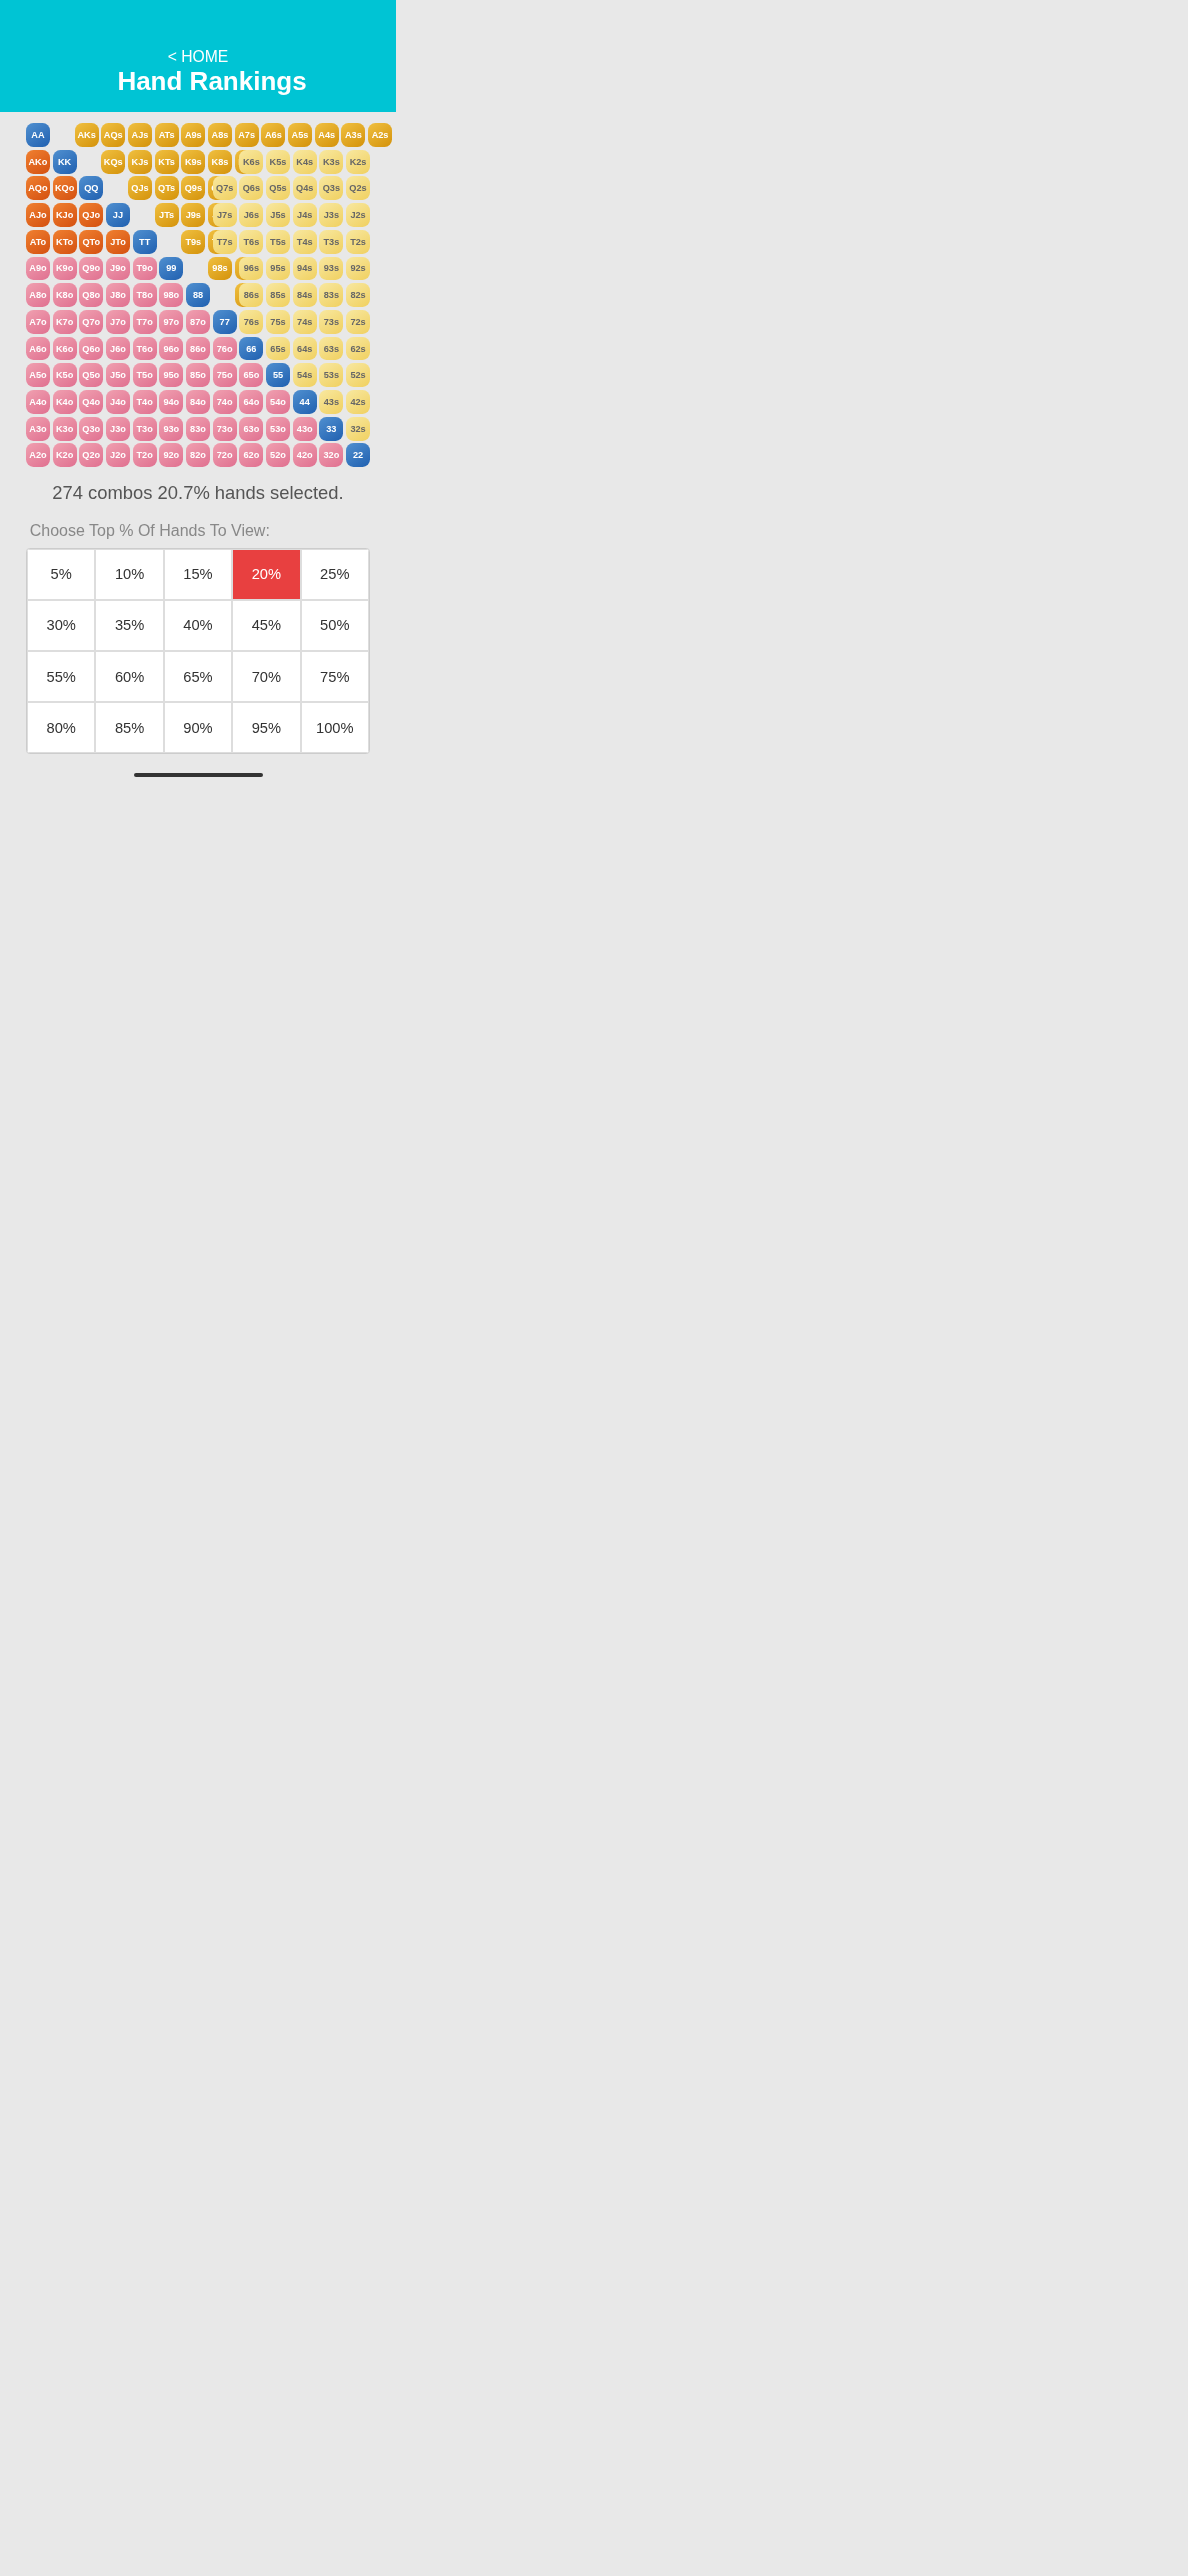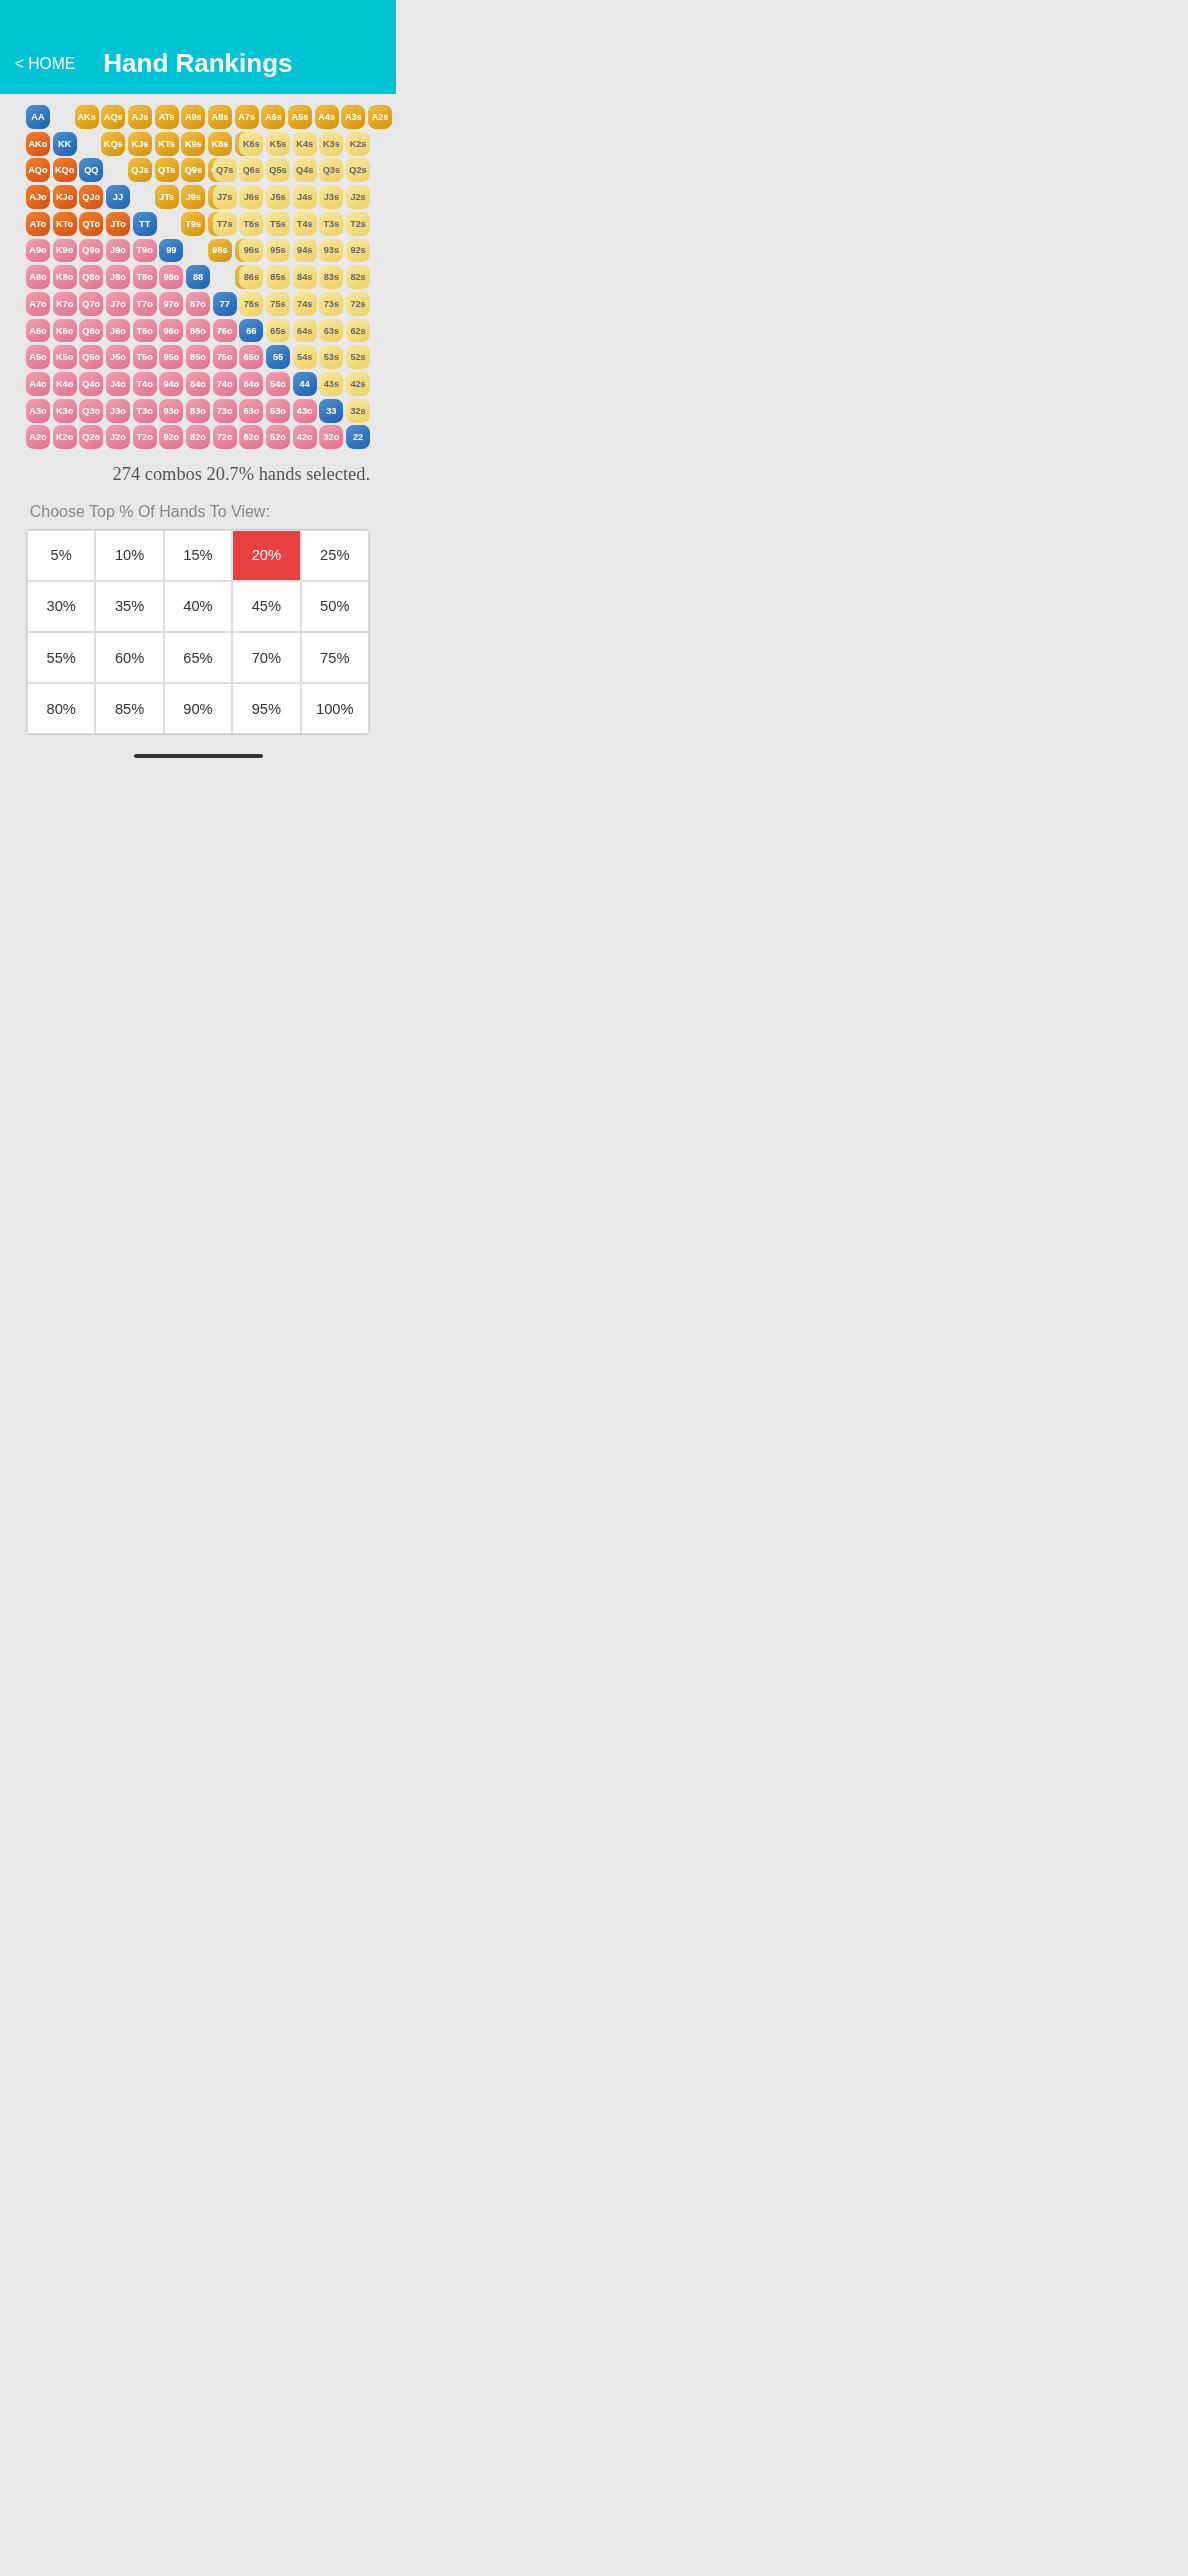--- a/index.html
+++ b/index.html
@@ -13,20 +13,21 @@
     }
     .status-bar {
       background: #00c4d4;
       height: 41px;
     }
     .header {
       background: #00c4d4;
       padding: 7.4px 14.7px 14.7px;
       display: flex;
       align-items: center;
+      flex-direction: column;
     }
     .home-btn {
       color: white;
       font-size: 15.7px;
       font-weight: 400;
       text-decoration: none;
     }
     .page-title {
       color: white;
       font-size: 26px;
@@ -55,25 +56,24 @@
       color: white;
       cursor: pointer;
       min-width: 0;
     }
     .hand-cell.gold { background: linear-gradient(145deg, #f0c040, #d4920a); color: white; margin-left: 22px; }
     .hand-cell.orange { background: linear-gradient(145deg, #f08030, #d45010); color: white; }
     .hand-cell.blue { background: linear-gradient(145deg, #5090d0, #2060b0); color: white; }
     .hand-cell.pink { background: linear-gradient(145deg, #f0a0b0, #e07090); color: white; }
     .hand-cell.light-yellow { background: linear-gradient(145deg, #f8e8a0, #f0d060); color: #666; }
     .combos-text {
-      text-align: right;
+      text-align: center;
       font-size: 18.4px;
       color: #555;
       margin: 7.4px 0 18.4px;
-      font-family: Liberation Serif, serif;
     }
     .model-row {
       display: flex;
       align-items: center;
       padding: 0 3.7px;
       margin-bottom: 18.4px;
       flex-wrap: wrap;
       gap: 7.4px;
     }
     .model-label {

